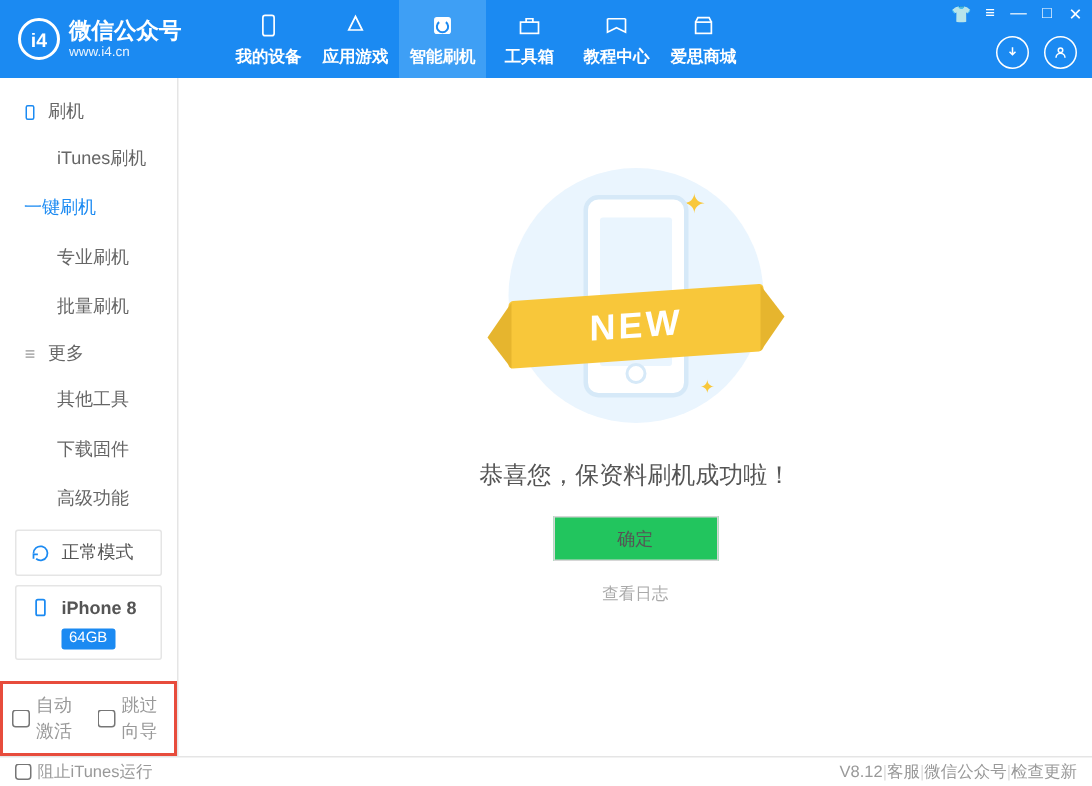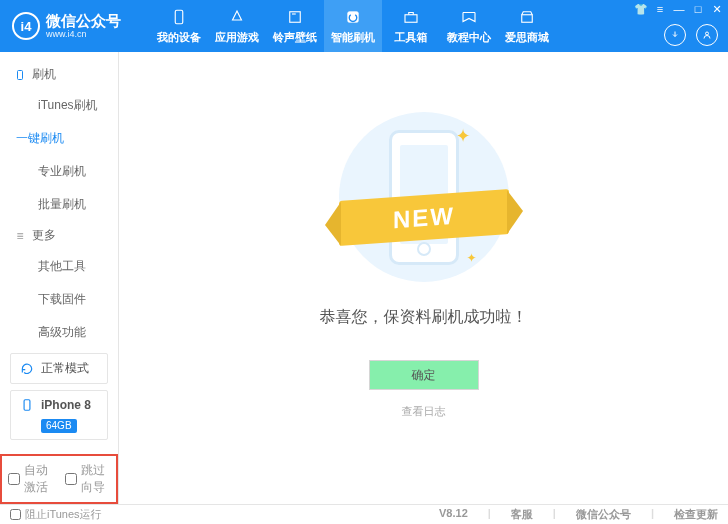--- a/index.html
+++ b/index.html
@@ -44,27 +44,27 @@
   .illus .phone::after { content:""; position:absolute; bottom:6px; left:50%; transform:translateX(-50%); width:10px; height:10px; border:2px solid #d6e9f8; border-radius:50%; }
   .ribbon { position: absolute; z-index: 3; width: 170px; height: 45px; background: #f8c73a; transform: skewY(-4deg); display: flex; align-items: center; justify-content: center; font-weight: bold; font-size: 24px; color: #fff; letter-spacing: 2px; border-radius: 3px; top: 88px; }
   .ribbon::before, .ribbon::after { content:""; position:absolute; width:0; height:0; border-top:22px solid transparent; border-bottom:22px solid transparent; }
   .ribbon::before { left:-14px; border-right:16px solid #e6b52e; }
   .ribbon::after { right:-14px; border-left:16px solid #e6b52e; }
   .star { position:absolute; color:#f8c73a; font-size:16px; }
   .star.s1 { top:26px; left:70px; transform: rotate(15deg); font-size:12px;}
   .star.s2 { top:18px; right:58px; font-size:18px;}
   .star.s3 { bottom:22px; right:52px; font-size:12px;}
   .main-title { font-size: 16px; color: #555; margin-top: 20px; }
-  .ok-btn { margin-top: 32px; width: 110px; height: 30px; border: 1px solid #d6d6d6; background: #86efac; text-align: center; line-height: 28px; cursor: pointer; color: #555; }
+  .ok-btn { margin-top: 16px; width: 110px; height: 30px; border: 1px solid #d6d6d6; background: #22c55e; text-align: center; line-height: 28px; cursor: pointer; color: #555; }
   .view-log { margin-top: 14px; color: #aaa; font-size: 11px; cursor: pointer; }
 
   .footer { height: 20px; border-top: 1px solid #e5e5e5; display: flex; align-items: center; padding: 0 10px; font-size: 11px; color: #999; background: #fff; }
   .footer .left { flex: 1; display: flex; align-items: center; gap: 4px; }
   .footer .left input { width: 11px; height: 11px; }
-  .footer .right { display: flex; align-items: flex-start; gap: 20px; font-weight: bold; }
+  .footer .right { display: flex; align-items: center; gap: 0; }
   .footer .sep { color: #ddd; }
 </style>
 </head>
 <body>
 
 <div class="header">
   <div class="logo-area">
     <div class="logo-circle">i4</div>
     <div>
       <div class="logo-text">微信公众号</div>
@@ -80,29 +80,20 @@
         </span>
       <span>我的设备</span>
     </div>
     <div class="nav-item">
       <span class="nav-icon">
           <svg viewBox="0 0 24 24">
             <path d="M12 4 L18 16 H6 Z" fill="none" stroke-width="1.5"></path>
           </svg>
         </span>
       <span>应用游戏</span>
-    </div>
-    <div class="nav-item">
-      <span class="nav-icon">
-          <svg viewBox="0 0 24 24">
-            <rect x="5" y="5" width="14" height="14" fill="none" stroke-width="1.5"></rect>
-            <path d="M8 8 h5" stroke-width="1.5"></path>
-          </svg>
-        </span>
-      <span>铃声壁纸</span>
     </div>
     <div class="nav-item active">
       <span class="nav-icon">
           <svg viewBox="0 0 24 24">
             <rect x="5" y="5" width="14" height="14" rx="2" fill="#fff"></rect>
             <path d="M9 9 a5 5 0 1 0 6 0" fill="none" stroke="#1b8af2" stroke-width="1.8"></path>
           </svg>
         </span>
       <span>智能刷机</span>
     </div>

